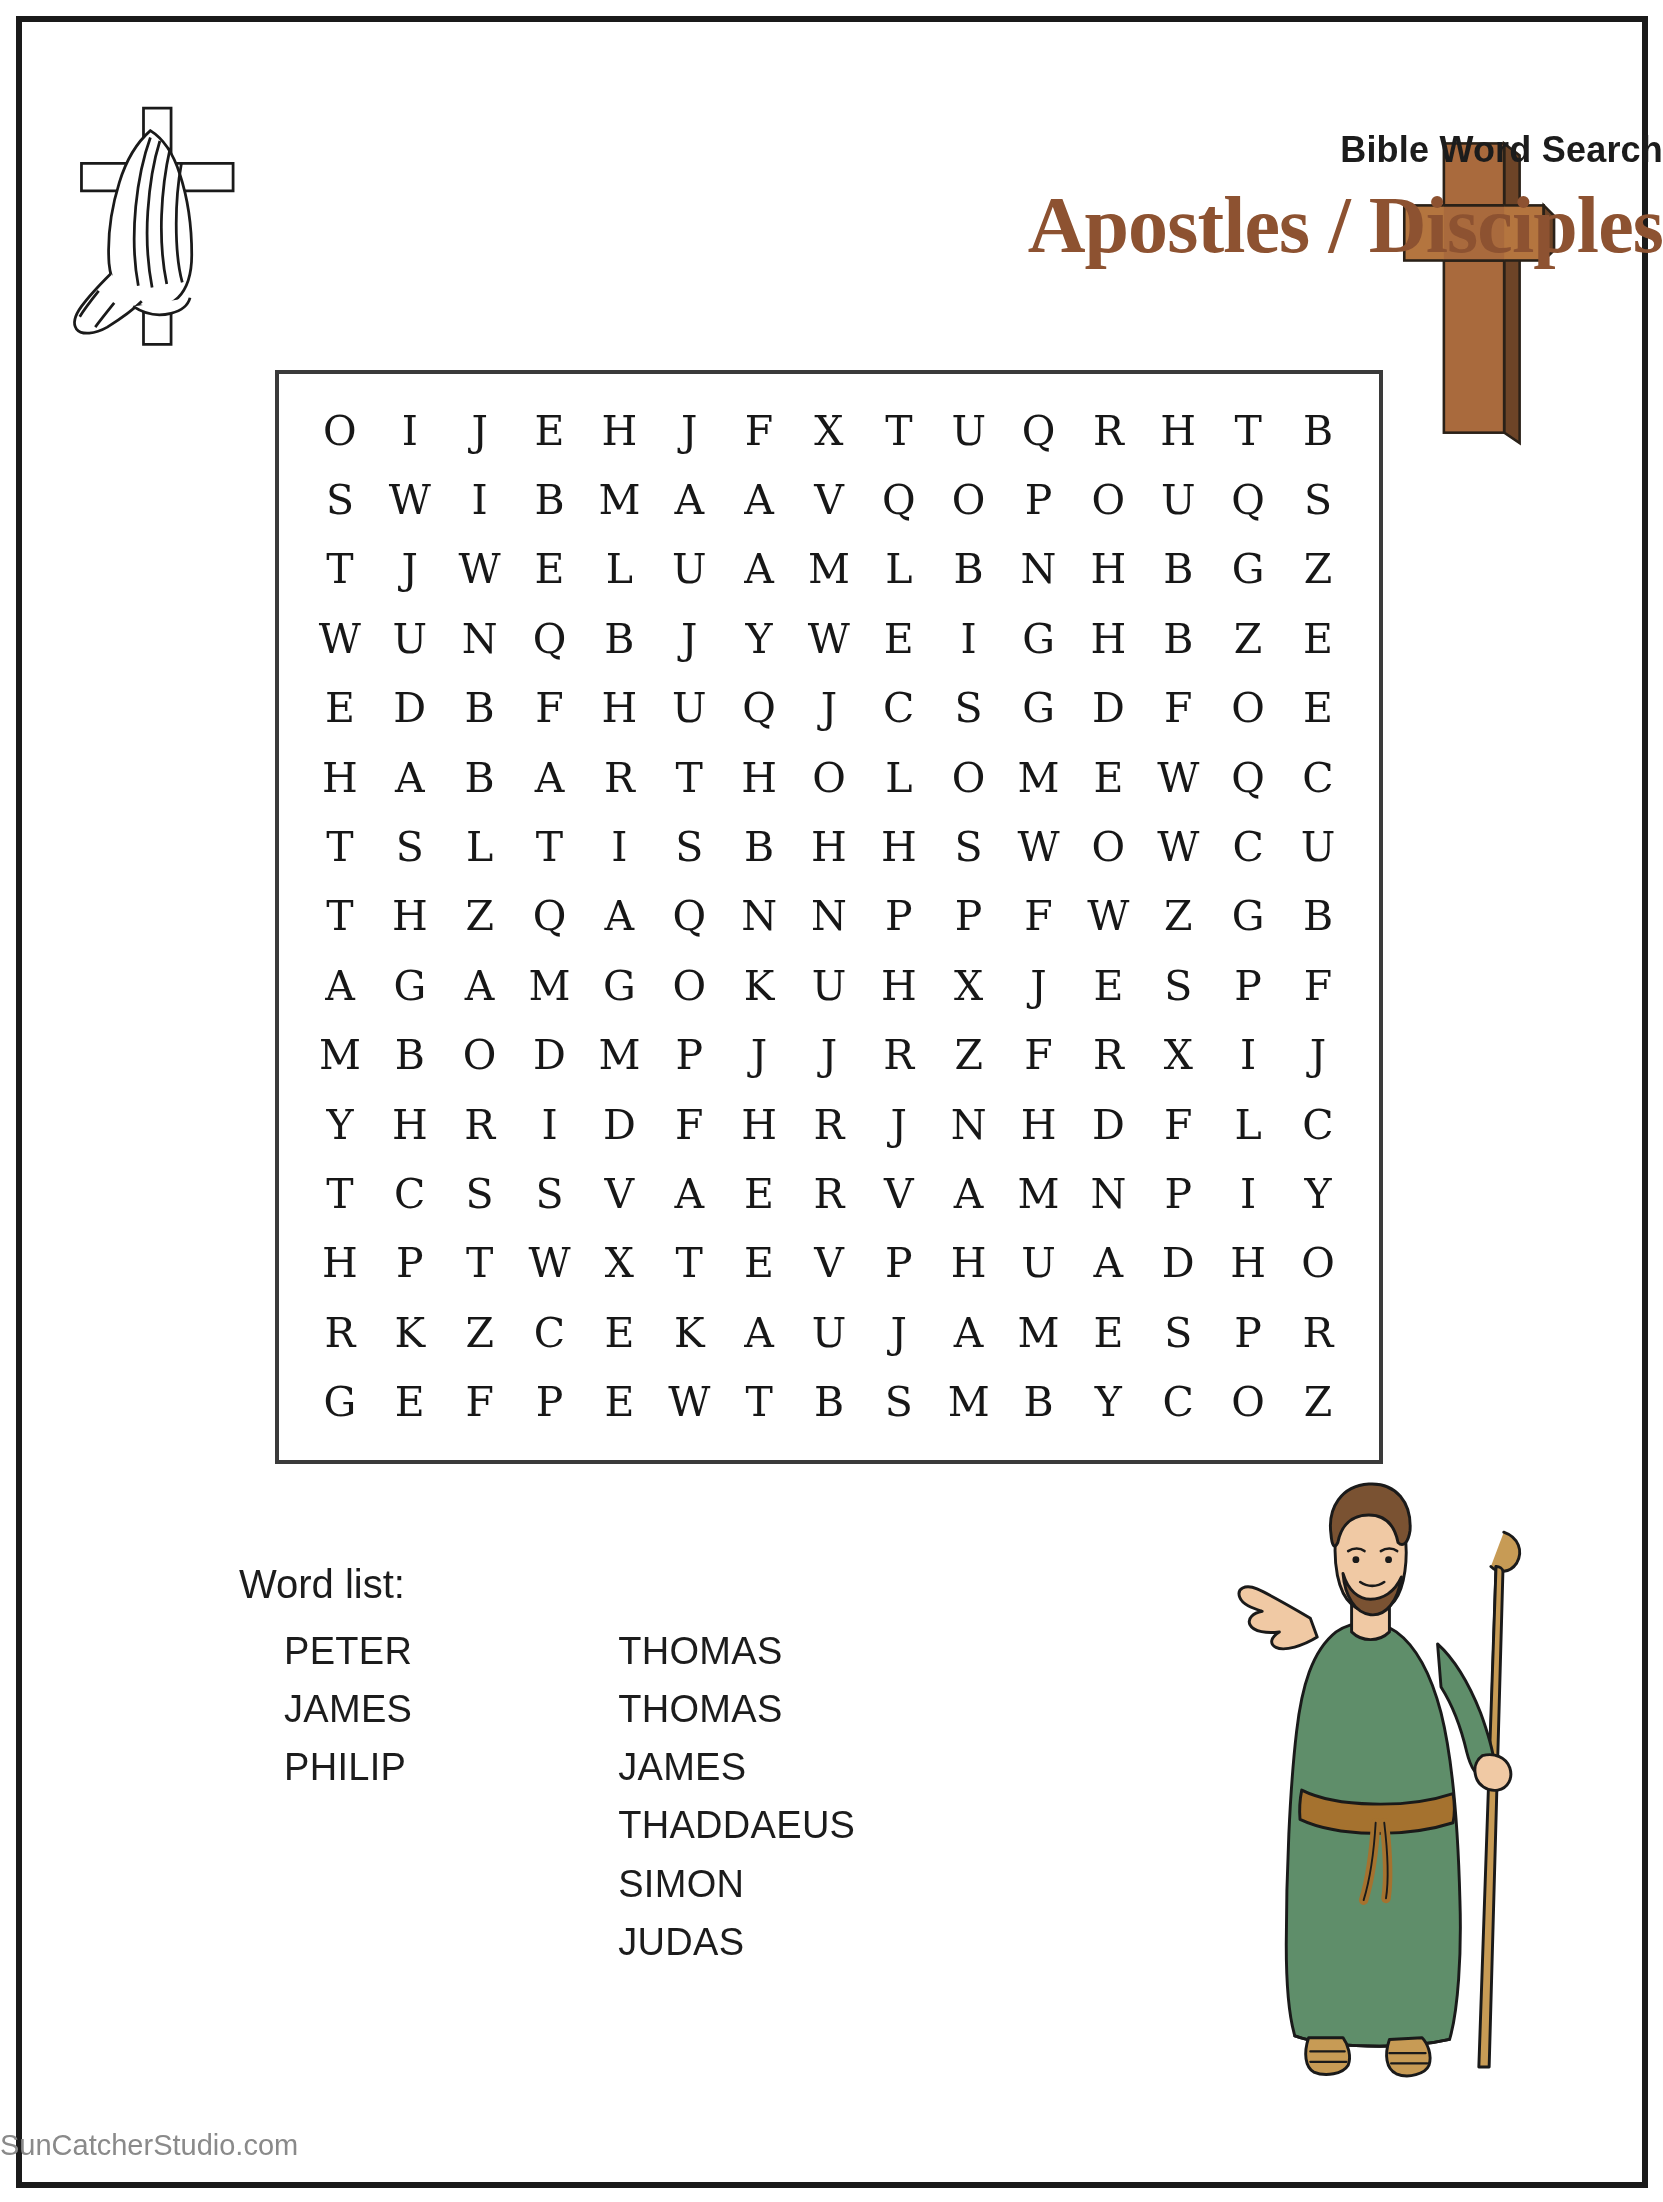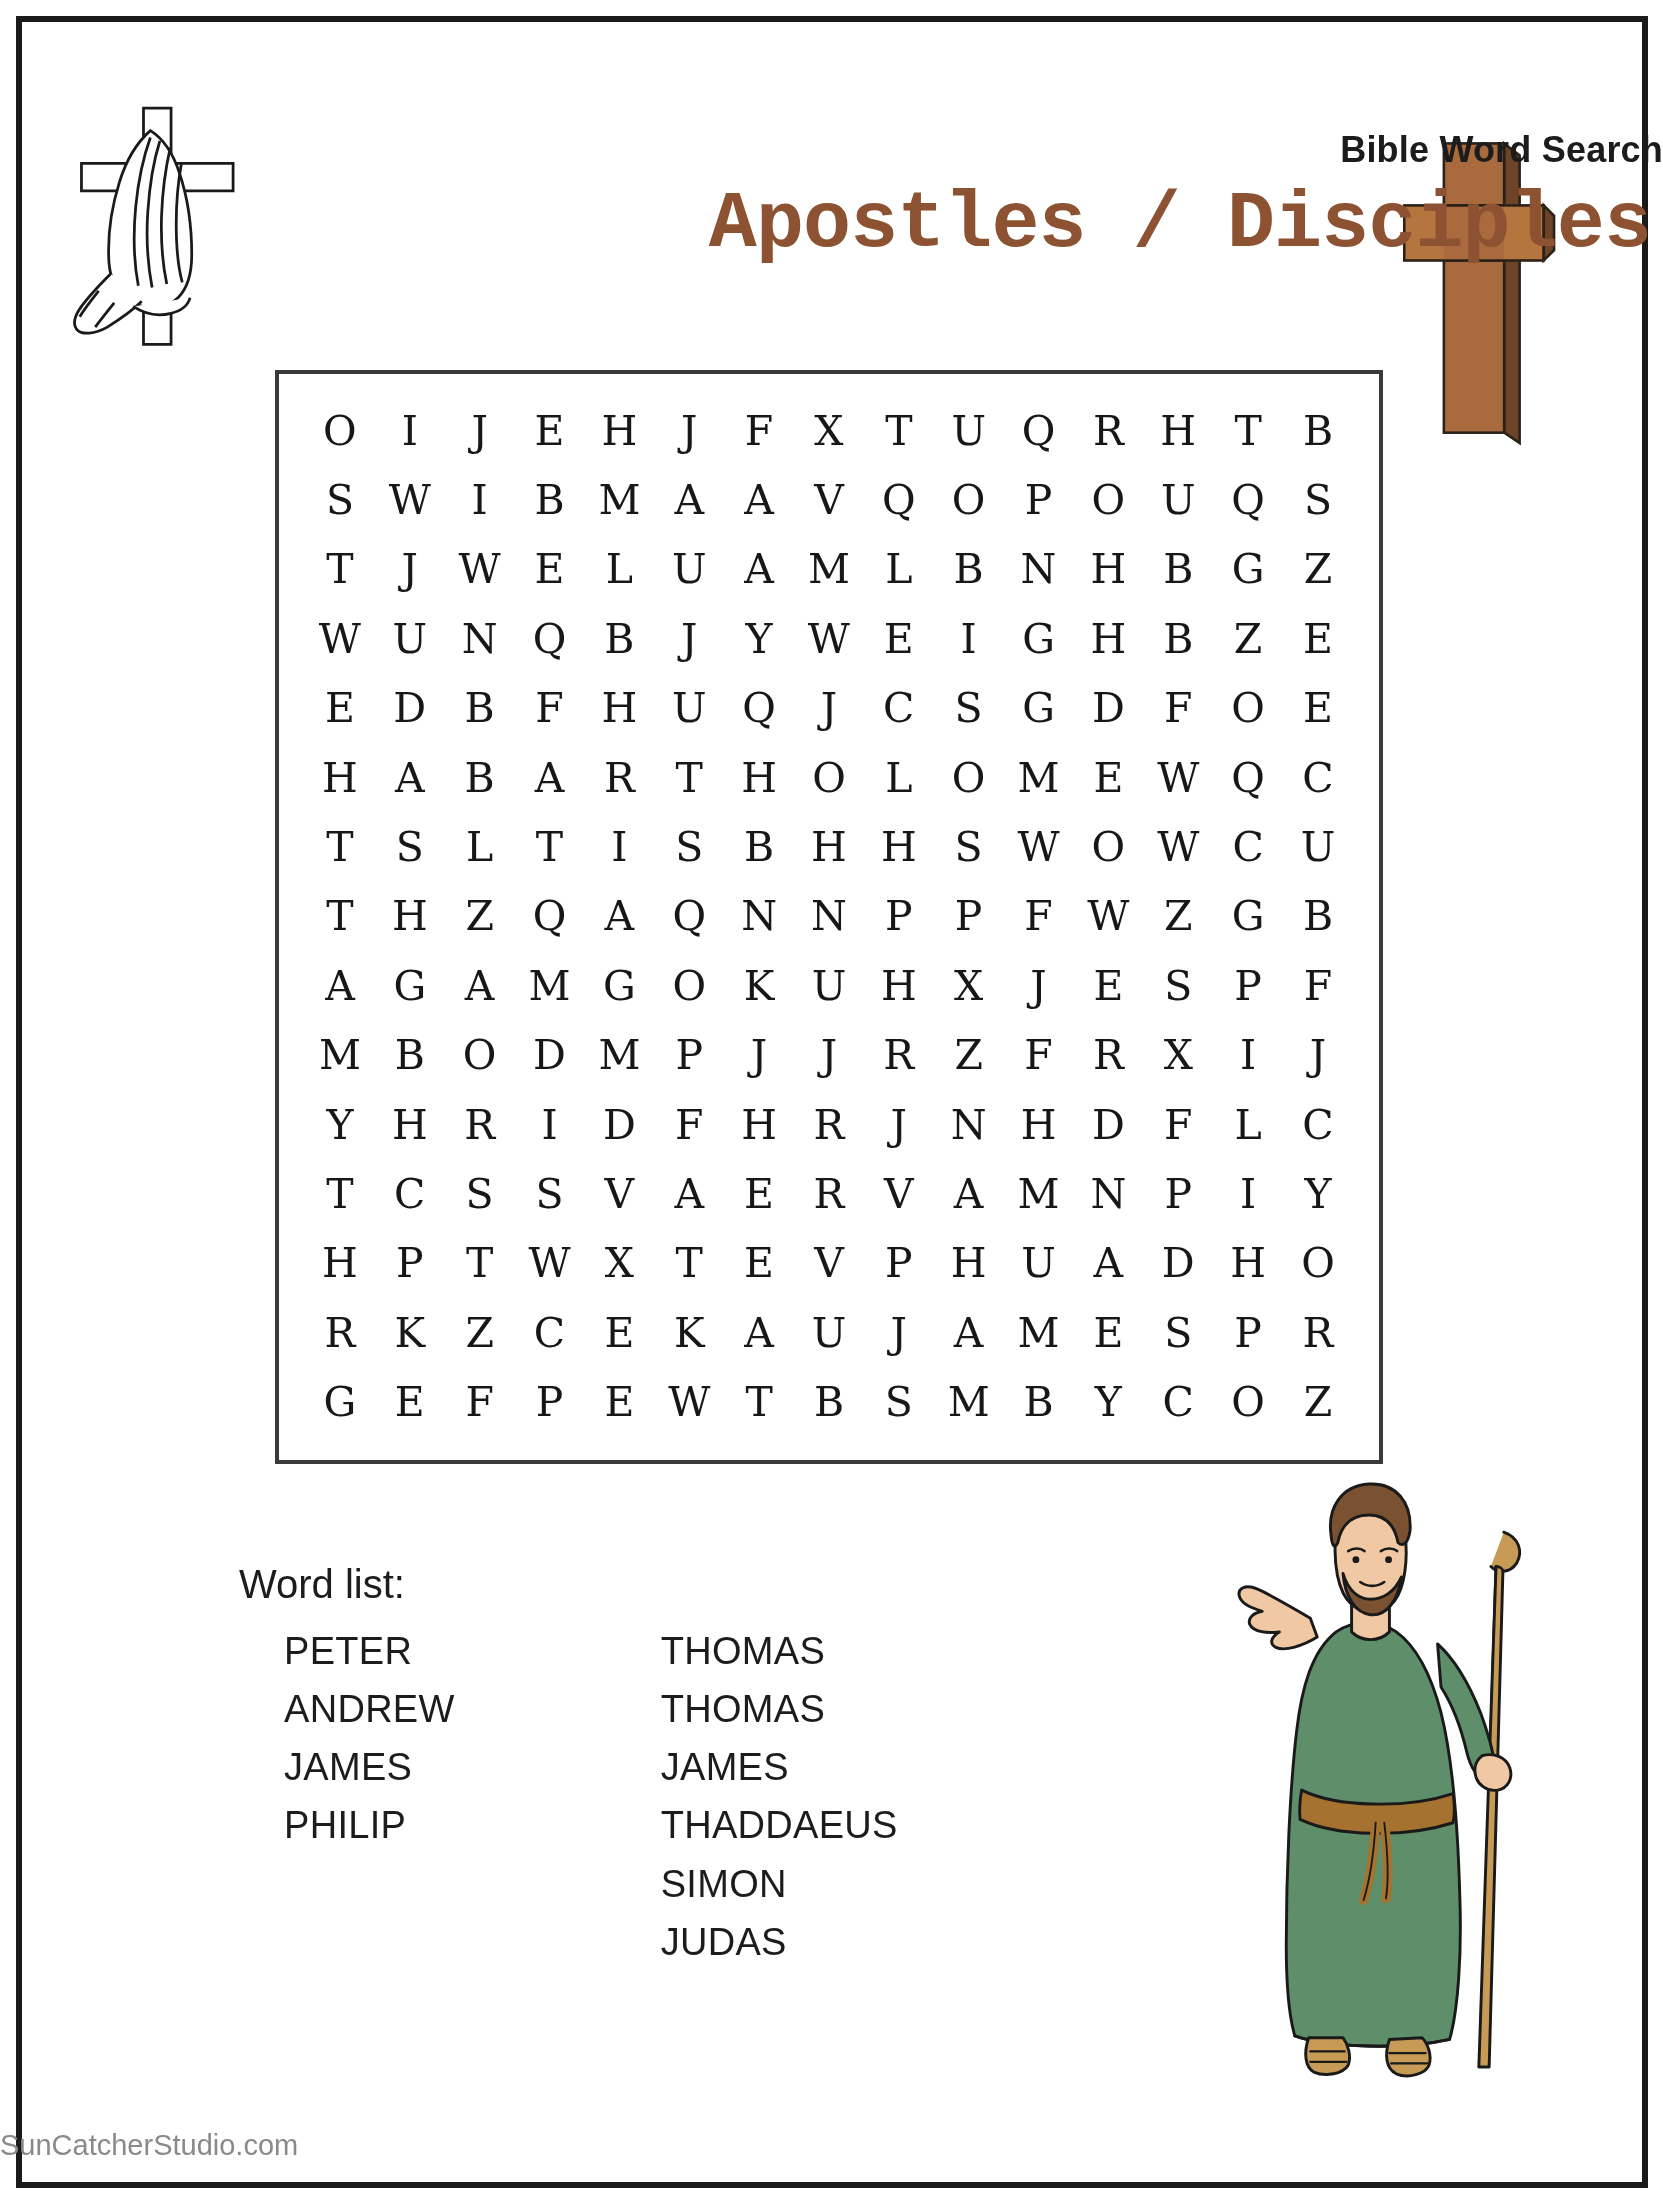--- a/index.html
+++ b/index.html
@@ -31,26 +31,26 @@
     text-align: right;
   }
   .subtitle {
     font-size: 36px;
     font-weight: bold;
     color: #1c1c1c;
     letter-spacing: 0.2px;
     margin: 0 0 12px 0;
   }
   .title {
-    font-family: Liberation Mono, monospace;
+    font-family: Liberation Serif, serif;
     font-size: 80px;
     font-weight: bold;
     color: #8d5231;
     letter-spacing: -0.9px;
-    margin: 12px;
+    margin: 0;
     line-height: 1.05;
   }
 
   
   .hands-art {
     position: absolute;
     left: 47px; top: 103px;
     width: 224px; height: 250px;
   }
 
@@ -442,21 +442,20 @@
             <td>Z</td>
           </tr>
         </tbody>
     </table>
   </div>
 
   <div class="wordlist-label">Word list:</div>
   <div class="wordlist">
     <div class="wordcol">
       <div class="word">PETER</div>
-      <div class="word">ANDREW</div>
       <div class="word">JAMES</div>
       <div class="word">PHILIP</div>
     </div>
     <div class="wordcol">
       <div class="word">THOMAS</div>
       <div class="word">THOMAS</div>
       <div class="word">JAMES</div>
       <div class="word">THADDAEUS</div>
       <div class="word">SIMON</div>
       <div class="word">JUDAS</div>

